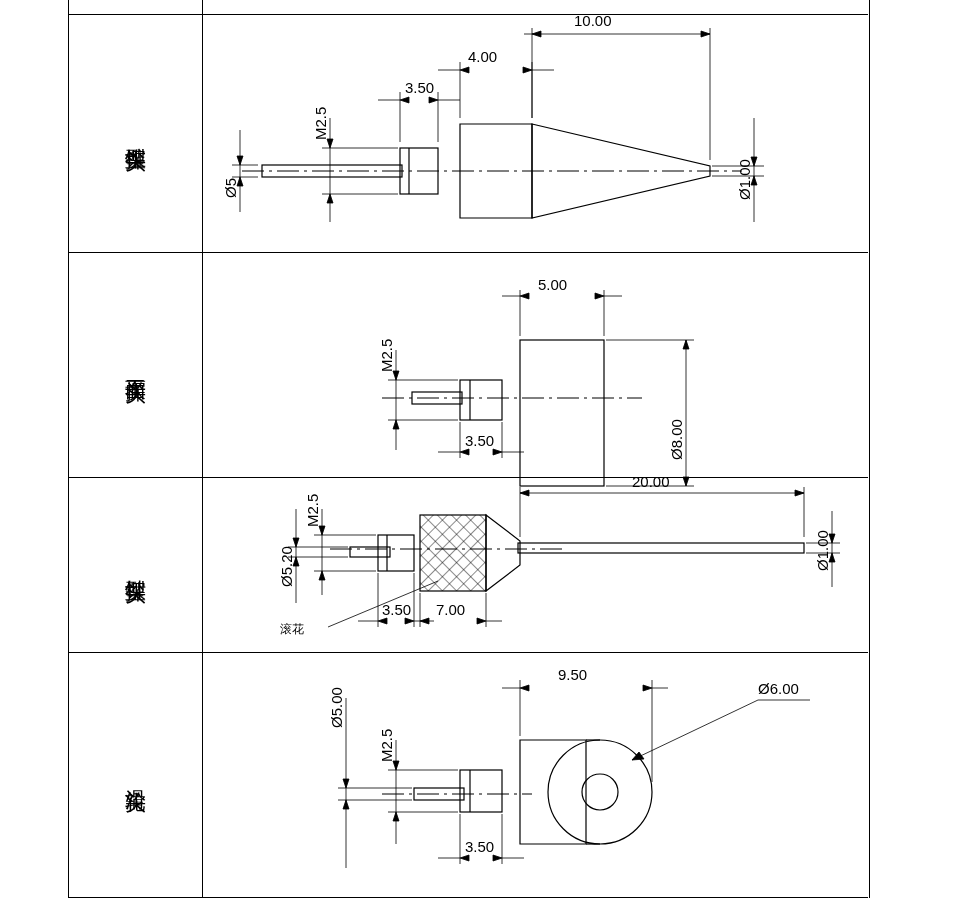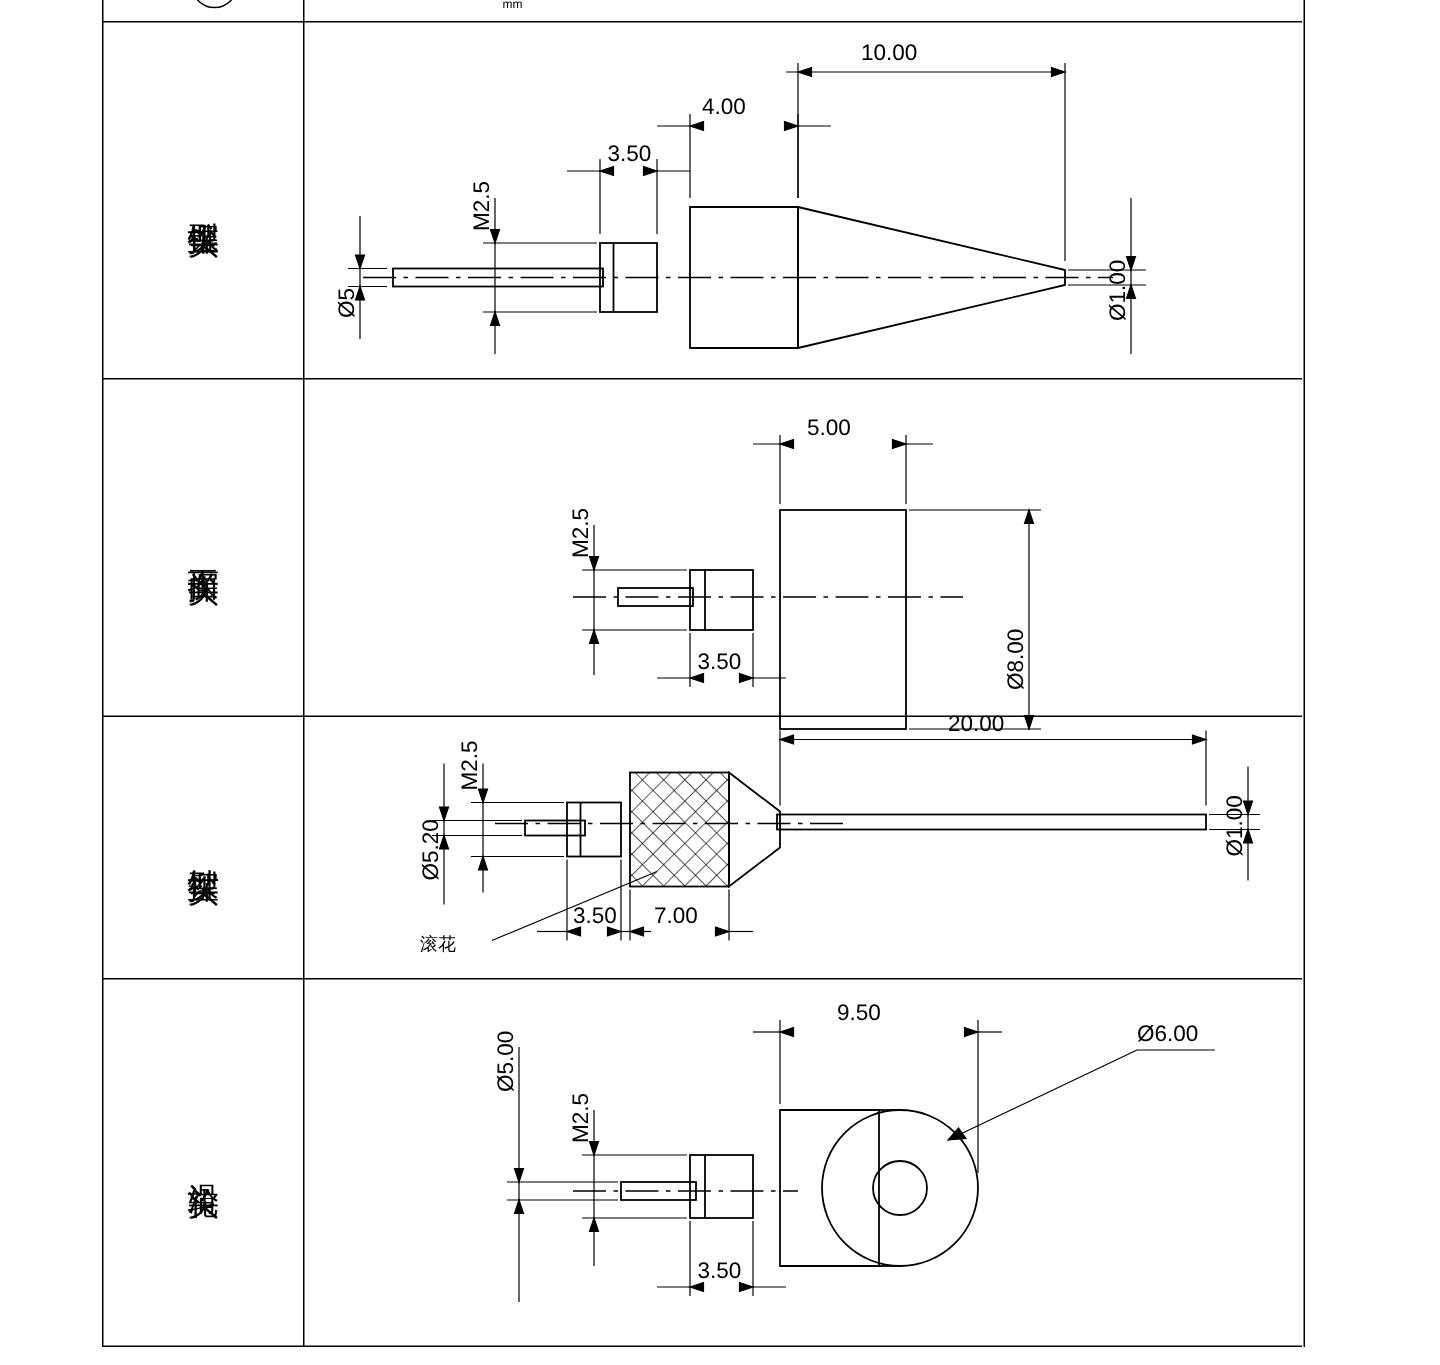--- a/index.html
+++ b/index.html
@@ -43,32 +43,26 @@
 
   <div class="frame"></div>
   <div class="vline" style="left:202px;height:898px;"></div>
 
   <div class="hline" style="top:14px;"></div>
   <div class="hline" style="top:252px;"></div>
   <div class="hline" style="top:477px;"></div>
   <div class="hline" style="top:652px;"></div>
   <div class="hline" style="top:897px;"></div>
 
-  <div class="topcut">
-    <svg width="800" height="14" viewBox="0 0 800 14">
-      <path d="M 60 -10 A 15 15 0 0 0 90 -10" fill="none" stroke="#000" stroke-width="1"></path>
-      <text x="267" y="5" font-family="Liberation Sans, sans-serif" font-size="8" fill="#000">mm</text>
-    </svg>
-  </div>
 
   <div class="rowlabel" style="top:14px;height:238px;">
     <span>锥型探头</span>
   </div>
 
-  <div class="cell" style="top:14px;height:238px;">
+  <div class="cell" style="top:0;height:238px;">
     <svg class="dwg" width="666" height="238" viewBox="0 0 666 238">
       <g fill="none" stroke="#000" stroke-width="1.2" stroke-linejoin="miter">
 
         <rect x="60" y="165" width="140" height="12"></rect>
 
         <rect x="198" y="148" width="38" height="46"></rect>
         <line x1="207" y1="148" x2="207" y2="194"></line>
 
         <path d="M 258 124 L 330 124 L 330 218 L 258 218 Z"></path>
         <path d="M 330 124 L 508 166 L 508 176 L 330 218 Z"></path>

